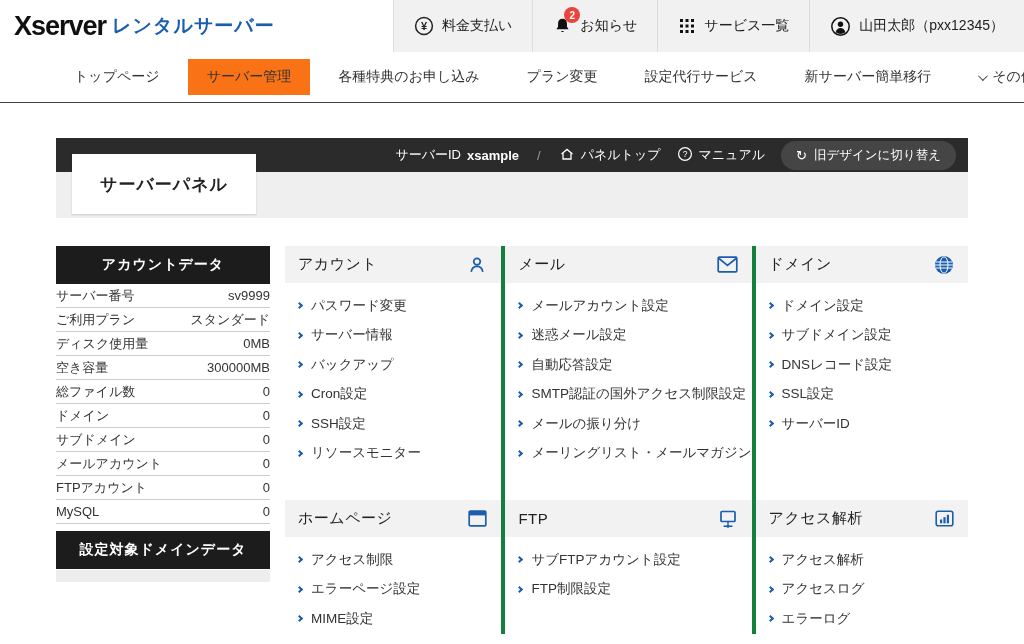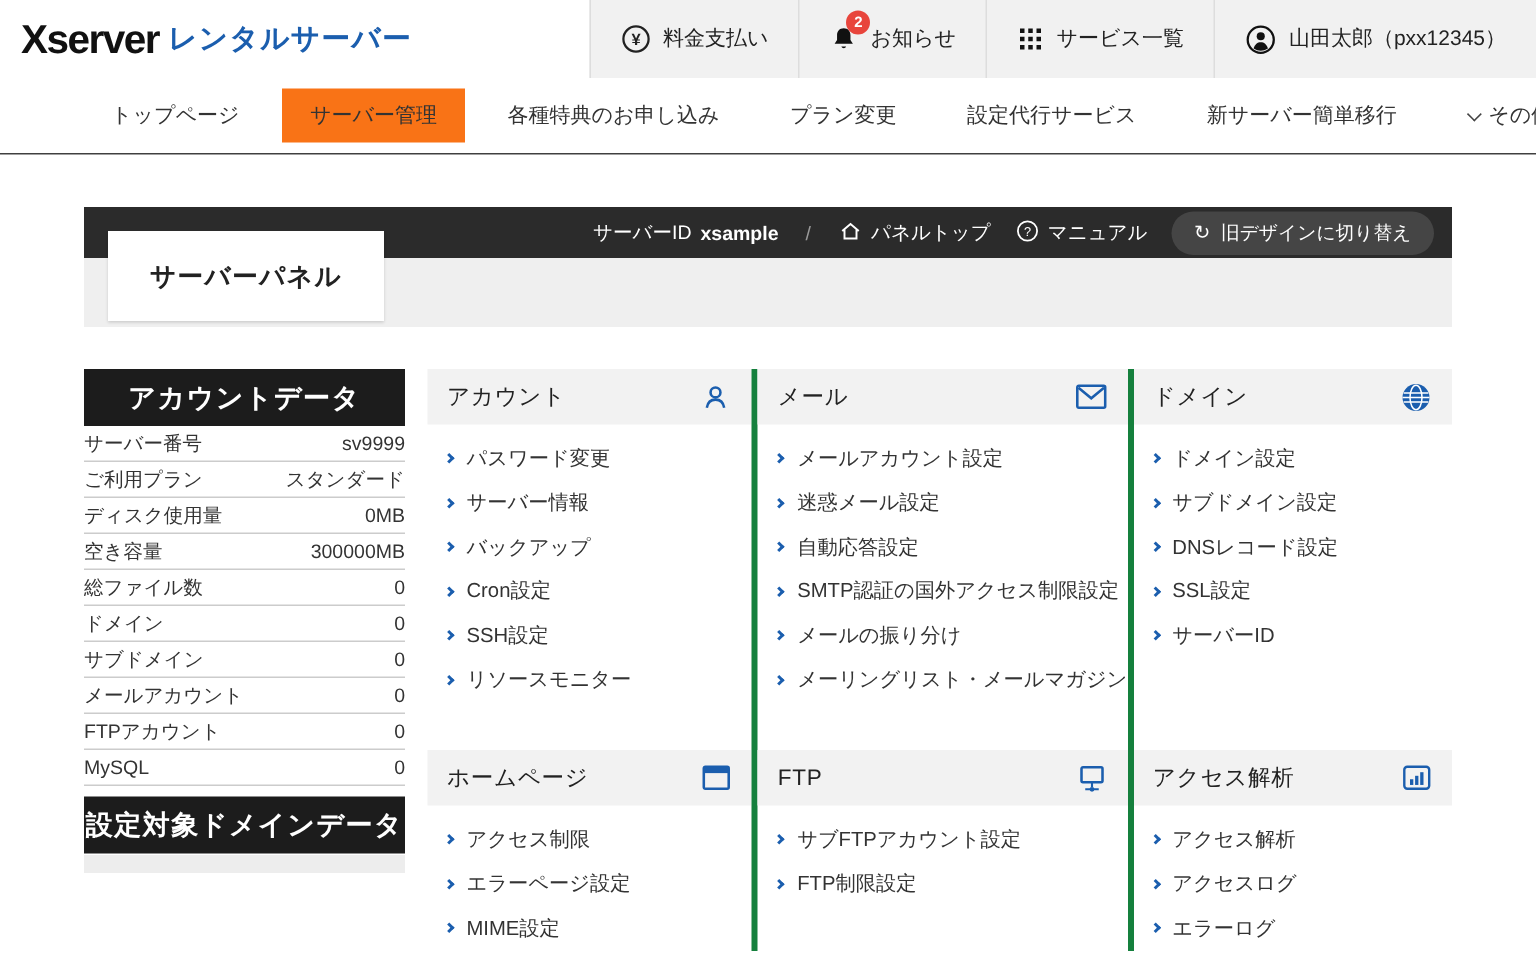--- a/index.html
+++ b/index.html
@@ -42,21 +42,21 @@
   .banner-link { display:flex; align-items:center; gap:6px; cursor:pointer; color:#fff; }
   .pill-btn { display:flex; align-items:center; gap:7px; background:#454545; border-radius:15px;
     padding:6px 15px; font-size:12.5px; cursor:pointer; color:#fff; }
   .refresh-glyph { font-family:"DejaVu Sans",sans-serif; font-size:13px; line-height:1; }
 
   
   .content { margin:28px 56px 0 56px; display:flex; gap:15px; }
 
   
   .sidebar { width:214px; flex:none; }
-  .side-head { height:38px; background:#1c1c1c; color:#fff; font-size:18px; font-weight:bold;
+  .side-head { height:38px; background:#1c1c1c; color:#fff; font-size:14px; font-weight:bold;
     display:flex; align-items:center; justify-content:center; letter-spacing:1px; }
   .side-head.second { margin-top:7px; }
   .side-row { height:24px; display:flex; align-items:center; justify-content:space-between;
     border-bottom:1px solid #ccc; font-size:13px; }
   .side-label { color:#333; }
   .side-value { color:#333; }
   .side-stub { height:12px; background:#ededed; margin-top:1px; }
 
   
   .main { flex:1; display:grid; grid-template-columns:1fr 1fr 1fr; grid-template-rows:254px auto; }

